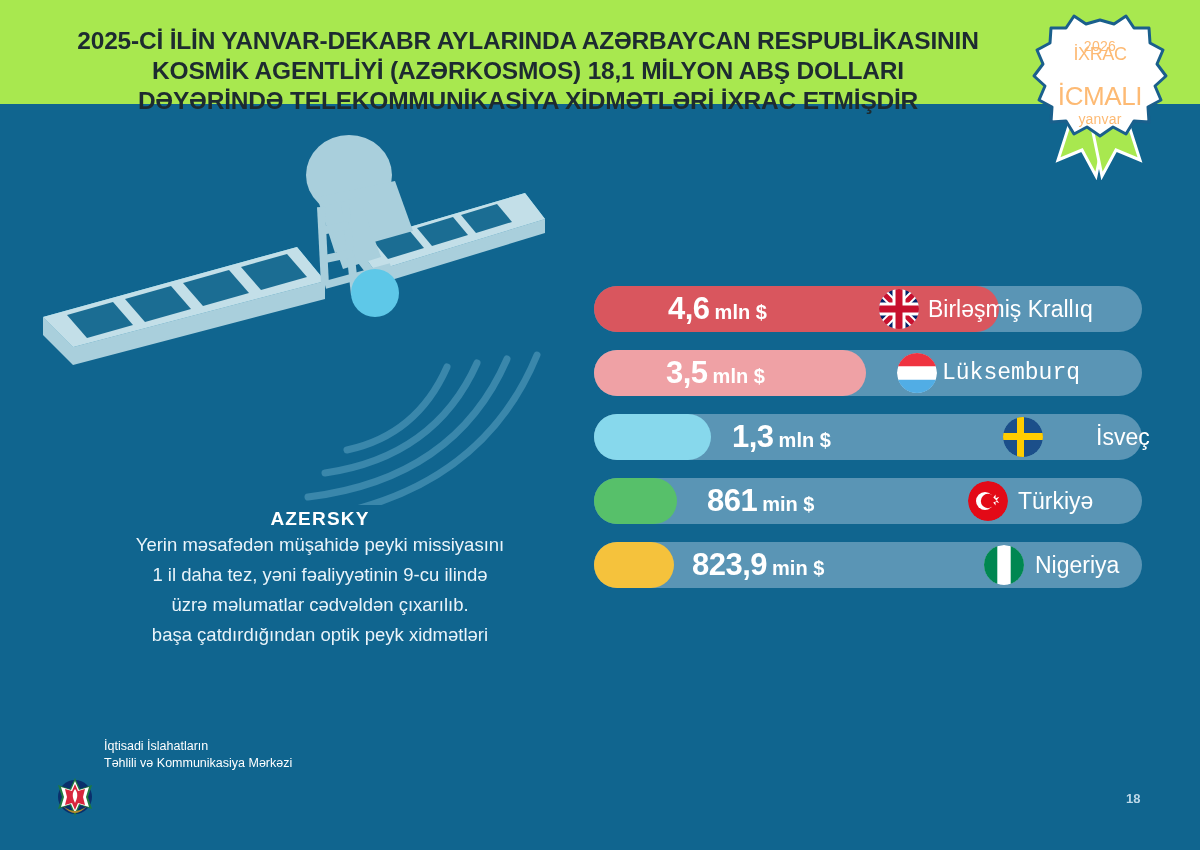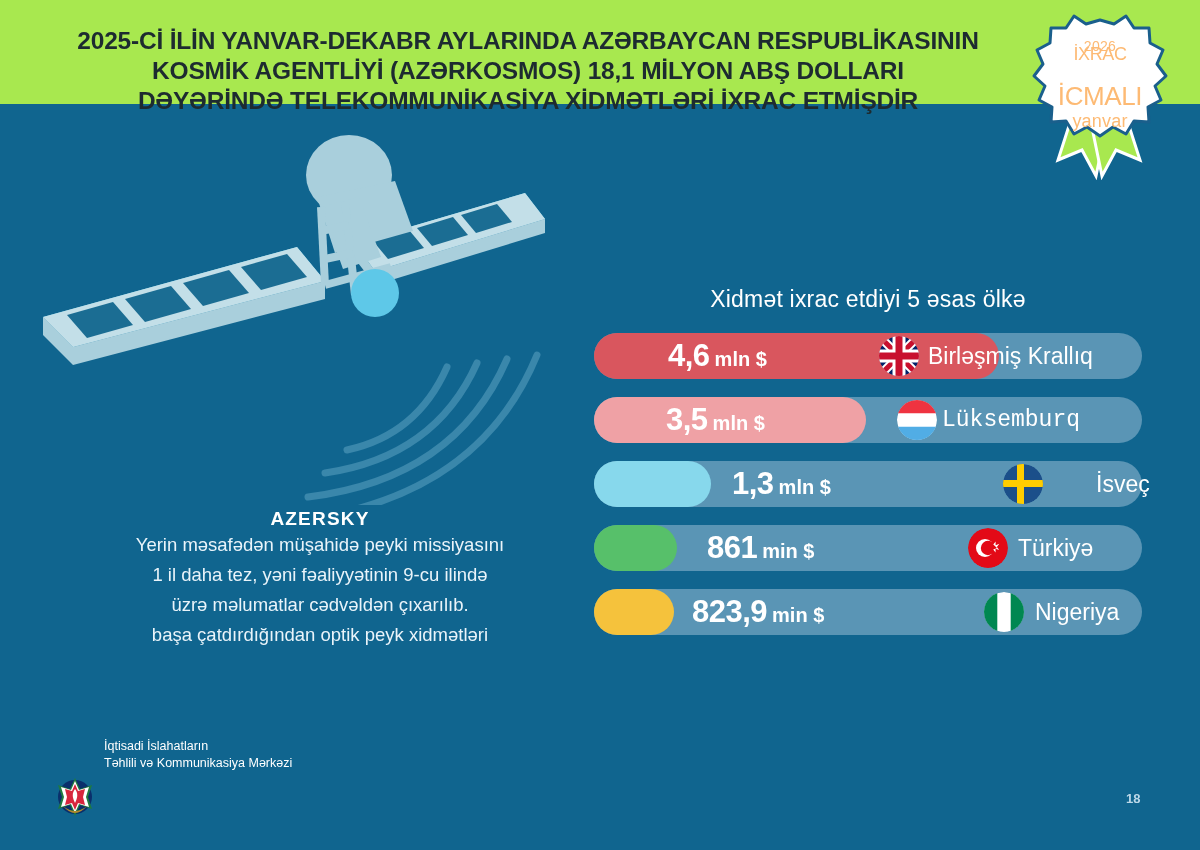--- a/index.html
+++ b/index.html
@@ -57,21 +57,21 @@
     left: 0;
     width: 156px;
     text-align: center;
     color: #fdba74;
     font-weight: normal;
     pointer-events: none;
   }
   #badge-year { top: 30px; font-size: 14px; letter-spacing: 0.3px; }
   #badge-l1 { top: 36px; font-size: 18px; letter-spacing: -0.4px; }
   #badge-l2 { top: 73px; font-size: 26px; letter-spacing: -0.4px; }
-  #badge-month { top: 103px; font-size: 18px; letter-spacing: 0.2px; }
+  #badge-month { top: 103px; font-size: 14px; letter-spacing: 0.2px; }
 
   
   #satellite {
     position: absolute;
     left: 25px;
     top: 135px;
     width: 540px;
     height: 370px;
     z-index: 1;
   }
@@ -284,21 +284,20 @@
     <div id="azersky-title">AZERSKY</div>
     <div id="azersky-body">
       <span class="bline">Yerin məsafədən müşahidə peyki missiyasını</span>
       <span class="bline">1 il daha tez, yəni fəaliyyətinin 9-cu ilində</span>
       <span class="bline">üzrə məlumatlar cədvəldən çıxarılıb.</span>
       <span class="bline">başa çatdırdığından optik peyk xidmətləri</span>
     </div>
   </div>
 
   <div id="chart">
-    <div id="chart-title">Xidmət ixrac etdiyi 5 əsas ölkə</div>
 
     <div class="bar-row">
       <div class="bar-track" style="background: rgb(90, 149, 181);"></div>
       <div class="bar-fill" style="width: 405px; background: rgb(217, 86, 94);"></div>
       <div class="bar-value" style="left: 74px;">
         <span class="num">4,6</span><span class="unit">mln $</span>
       </div>
       <div class="flag" style="left: 285px;">
         <svg width="40" height="40" viewBox="0 0 40 40">
           <circle cx="20" cy="20" r="20" fill="#012169"></circle>

